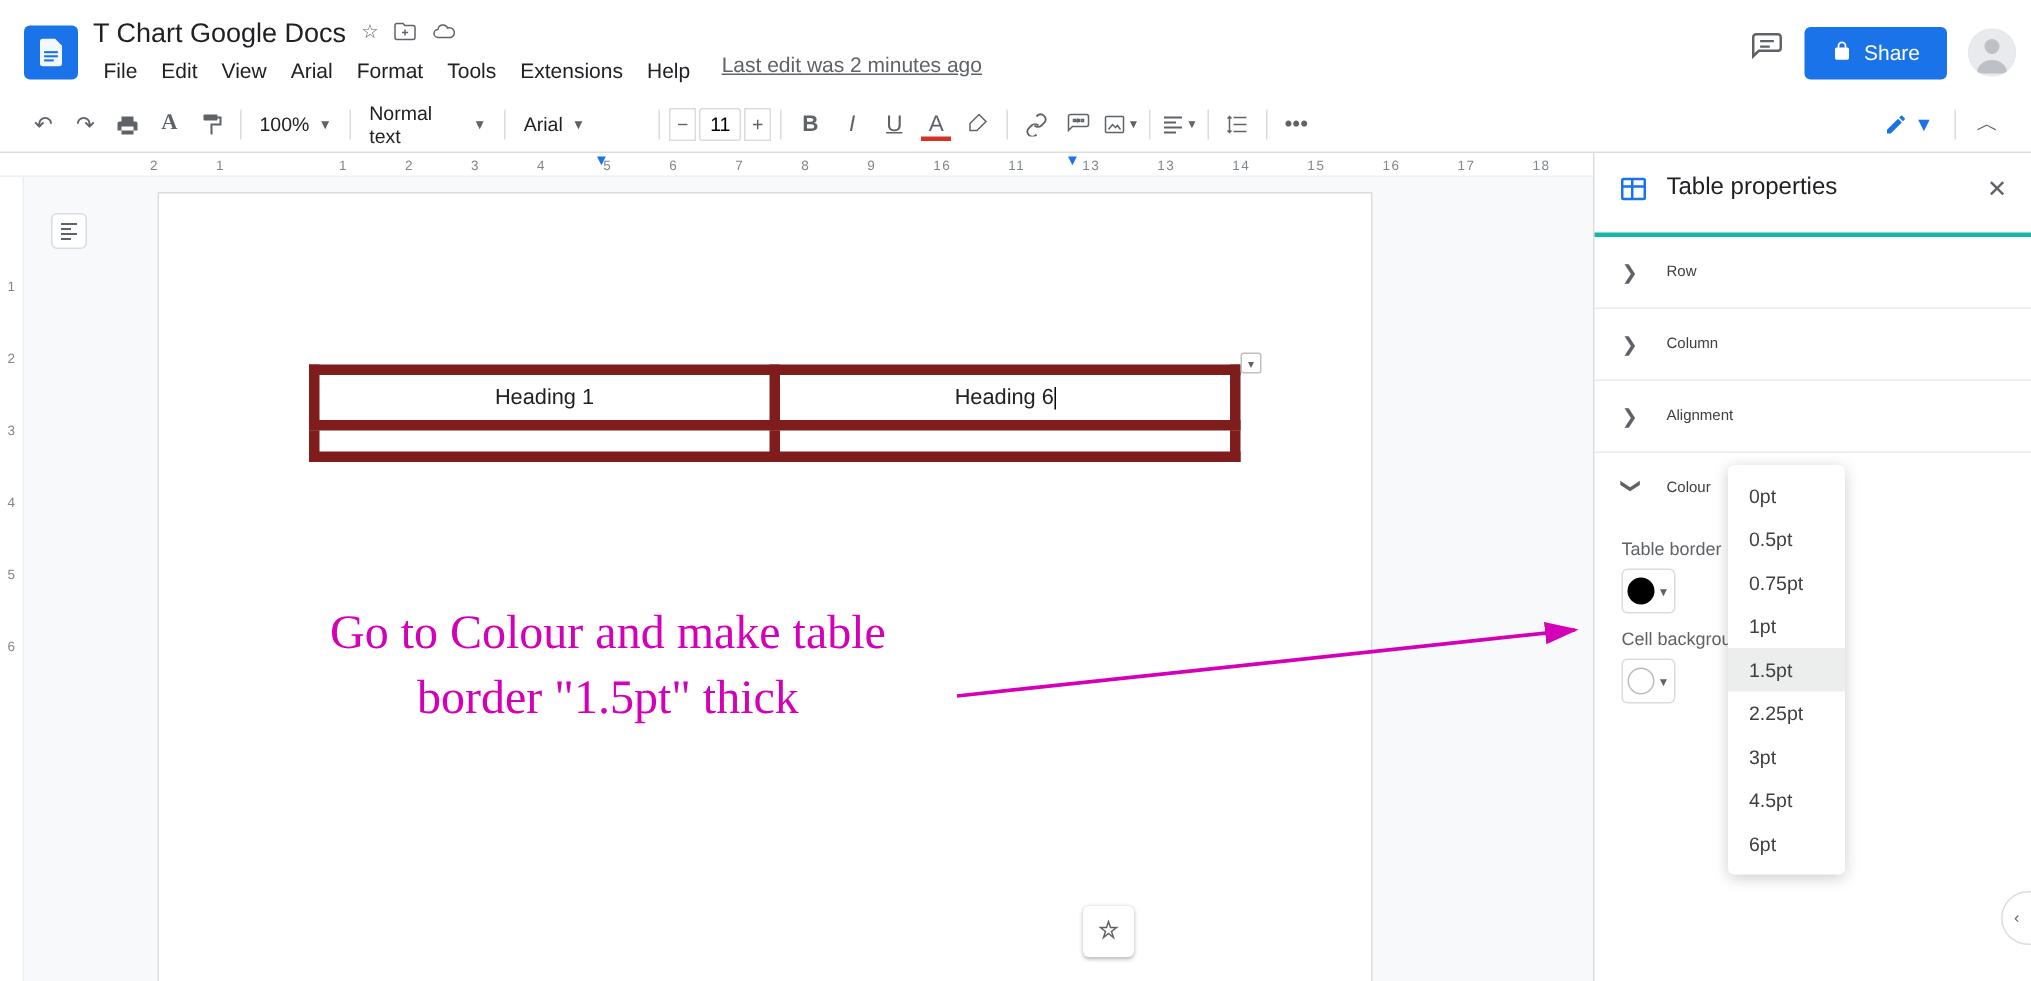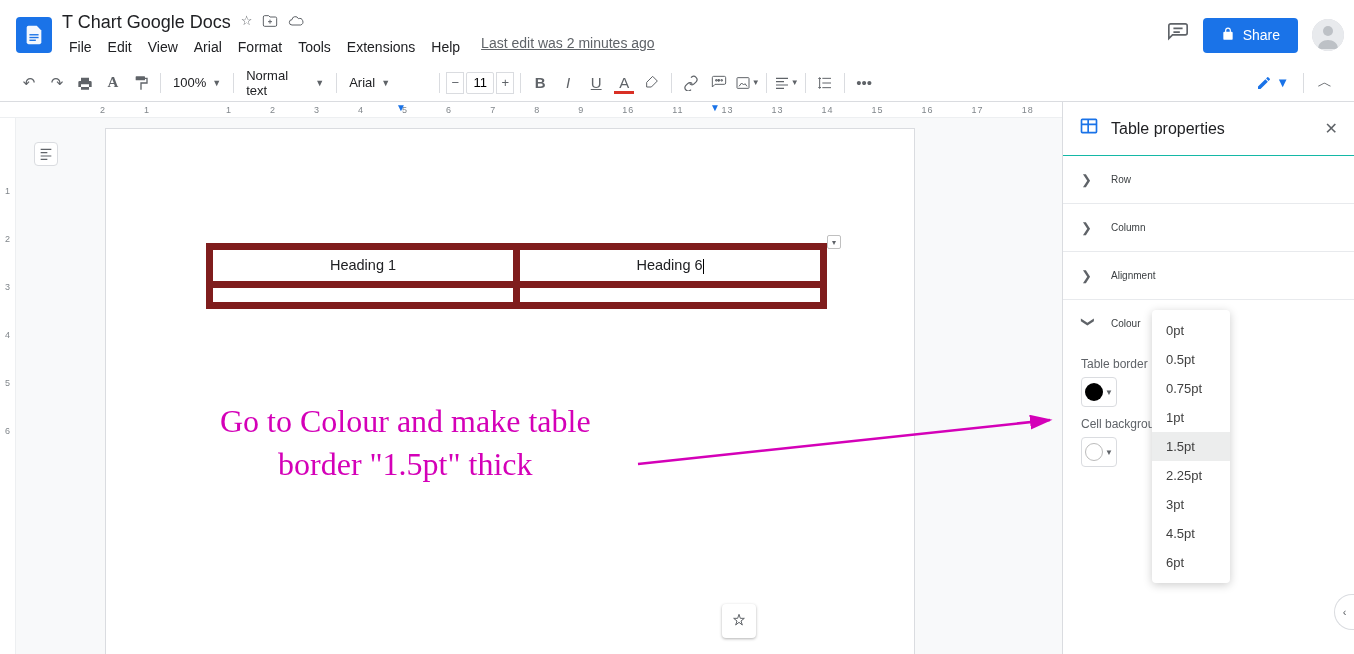--- a/index.html
+++ b/index.html
@@ -52,21 +52,21 @@
 .r2 td { height: 16px; }
 .cursor { display: inline-block; width: 1px; height: 15px; background: #000; vertical-align: middle; }
 .table-handle { position: absolute; right: 0px; top: -1px; transform: translate(50%, -50%); width: 14px; height: 14px; border: 1px solid #c0c0c0; background: #fff; border-radius: 2px; font-size: 8px; color: #5f6368; display: flex; align-items: center; justify-content: center; }
 
 
 .annotation { position: absolute; top: 298px; left: 220px; color: #d400b8; font-size: 32px; font-family: 'Comic Sans MS', cursive; text-align: center; line-height: 1.35; pointer-events: none; }
 .arrow-svg { position: absolute; top: 0; left: 0; pointer-events: none; }
 
 
 .sidebar { width: 292px; border-left: 1px solid #dadce0; background: #fff; display: flex; flex-direction: column; }
-.sidebar-header { display: flex; align-items: center; padding: 14px 16px; gap: 12px; border-bottom: 1px solid #14b8a6; }
+.sidebar-header { display: flex; align-items: flex-start; padding: 14px 16px; gap: 12px; border-bottom: 3px solid #14b8a6; }
 .sidebar-title-icon { color: #1a73e8; font-size: 18px; }
 .sidebar-title { font-size: 16px; font-weight: 400; flex: 1; }
 .sidebar-close { color: #5f6368; cursor: pointer; font-size: 16px; }
 .sidebar-section { border-bottom: 1px solid #e8eaed; }
 .section-head { display: flex; align-items: center; padding: 16px 18px; gap: 16px; cursor: pointer; }
 .section-chevron { color: #5f6368; font-size: 13px; width: 14px; }
 .section-name { font-size: 10px; font-weight: 500; color: #3c4043; }
 .section-body { padding: 0 18px 14px 18px; }
 .prop-label { font-size: 12px; color: #5f6368; margin: 10px 0 6px 0; }
 .color-swatch { width: 36px; height: 30px; border: 1px solid #dadce0; border-radius: 4px; display: flex; align-items: center; justify-content: center; gap: 2px; cursor: pointer; }

